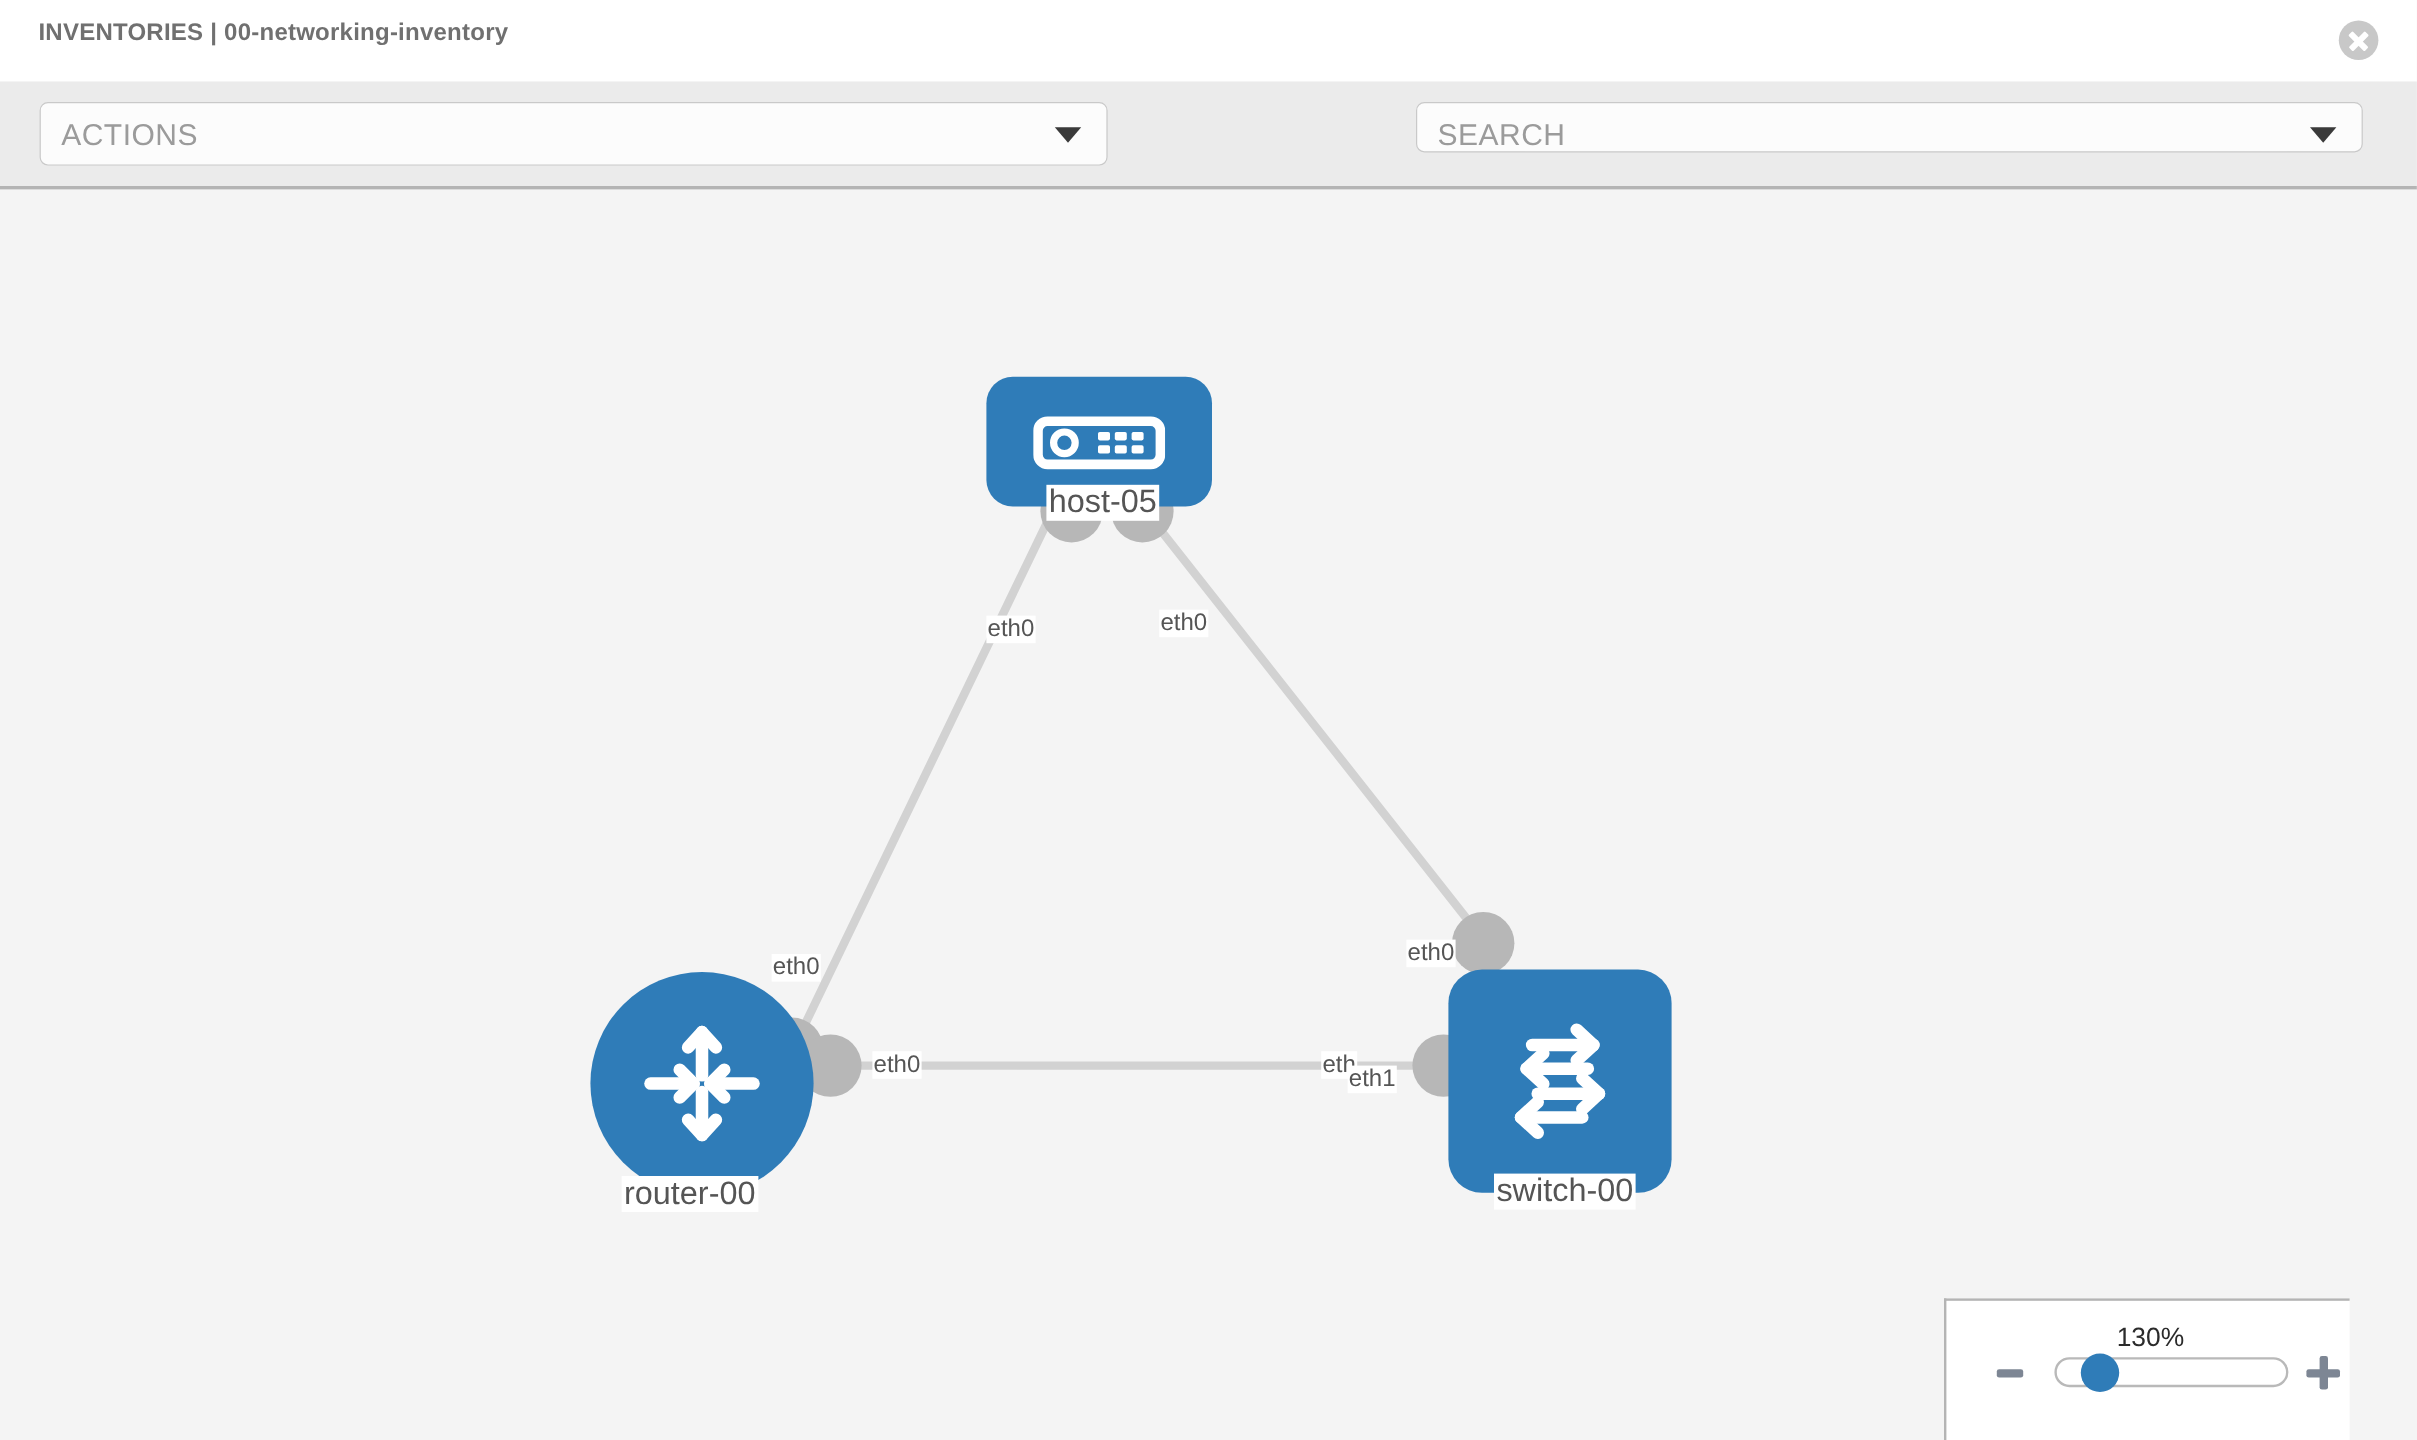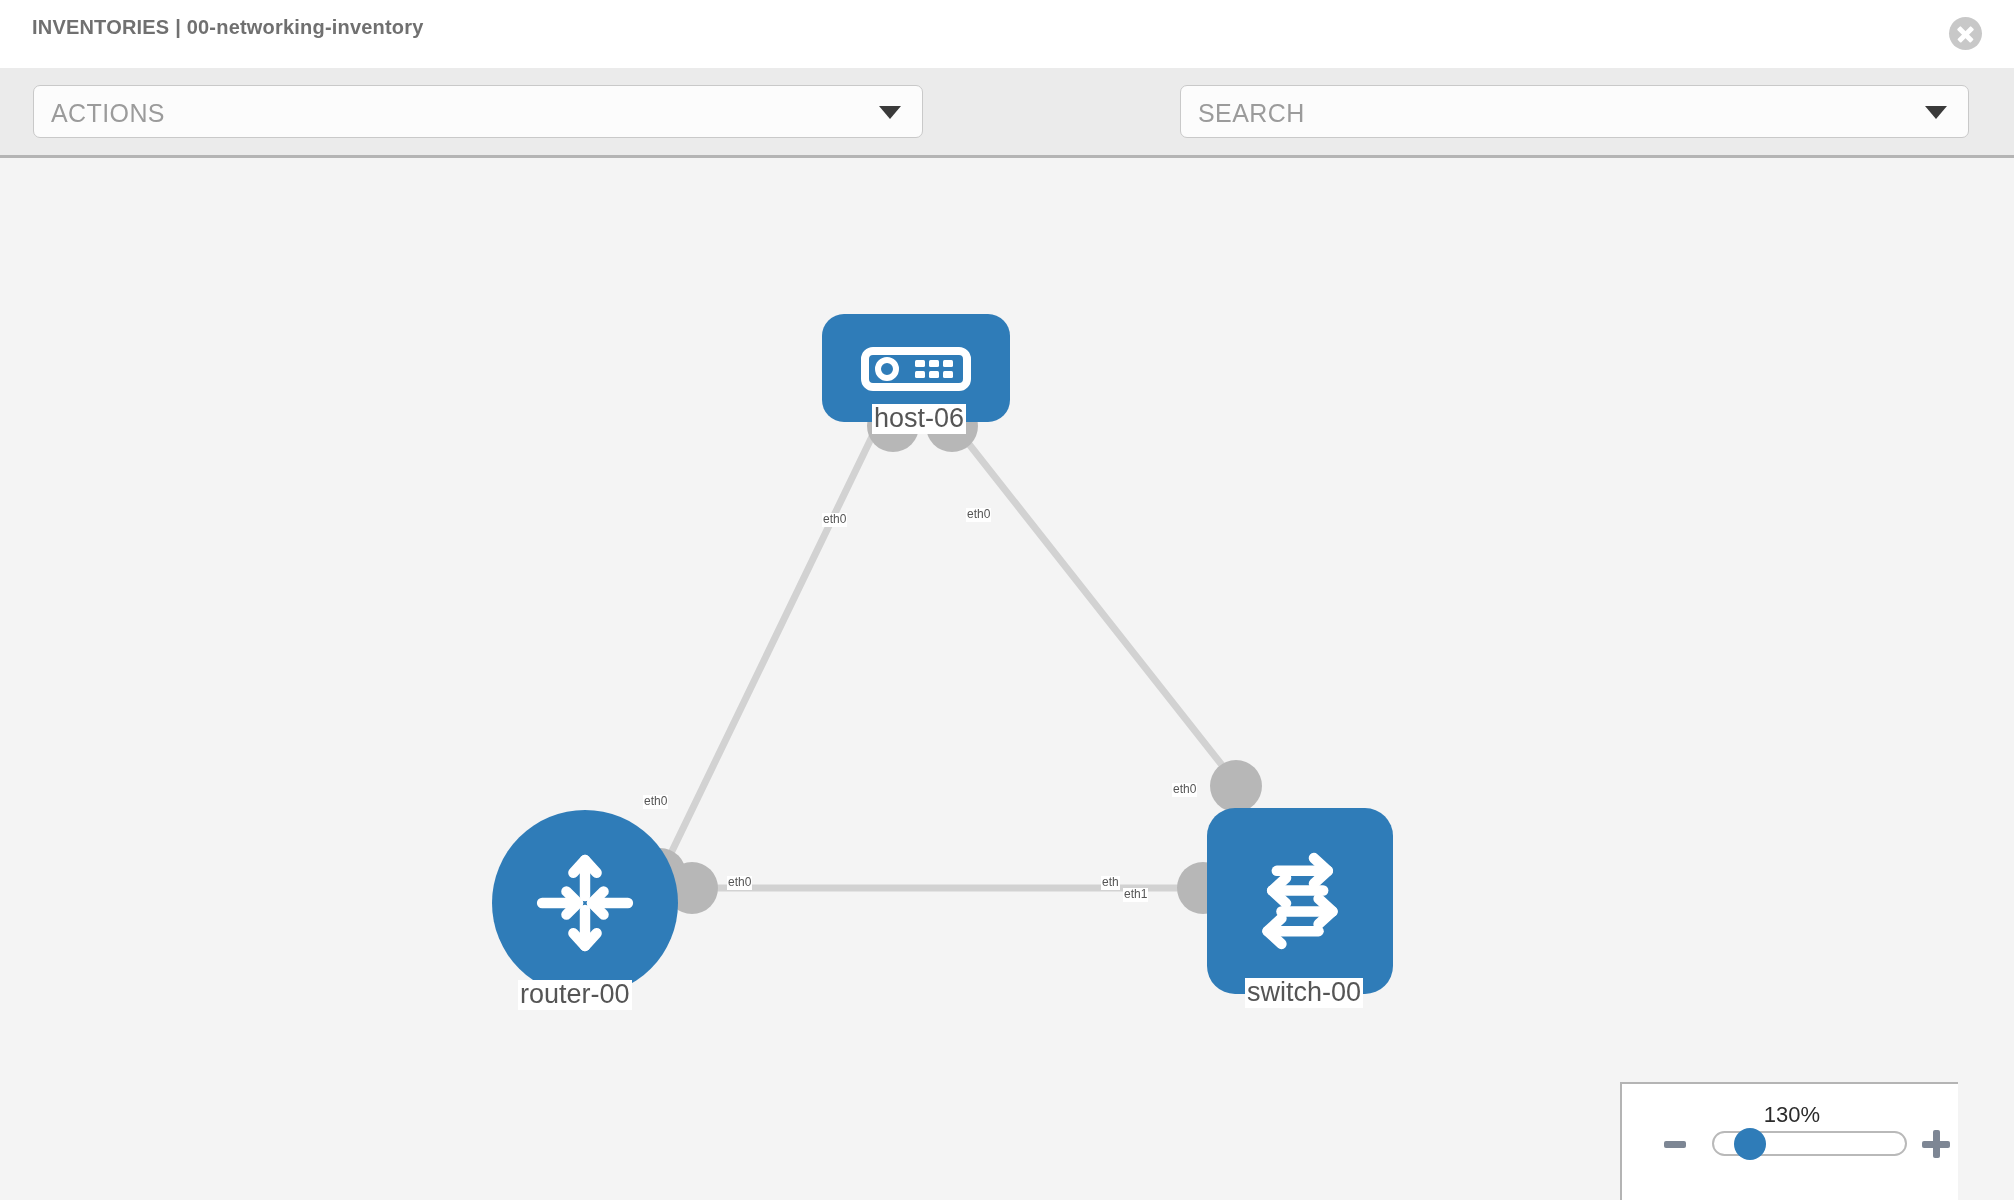--- a/index.html
+++ b/index.html
@@ -105,21 +105,21 @@
   }
   .wrench-icon { left: 1049px; }
   .key-icon    { left: 1113px; }
   .wrench-icon svg, .key-icon svg { display:block; width:40px; height:40px; }
 
   .search-box {
     position: absolute;
     left: 1180px;
     top: 17px;
     width: 789px;
-    height: 53px;
+    height: 42px;
     background: #fcfcfc;
     border: 1px solid #c9c9c9;
     border-radius: 7px;
     box-sizing: border-box;
   }
   .search-label {
     position: absolute;
     left: 17px;
     top: 13px;
     font-size: 25px;
@@ -188,21 +188,21 @@
   #node-switch { left: 1207px; top: 650px; }
   #node-switch .node-shape {
     left: 0; top: 0;
     width: 186px; height: 186px;
     border-radius: 28px;
   }
   #node-switch .node-label { left: 38px; top: 170px; }
 
   .iface-label {
     position: absolute;
-    font-size: 12px;
+    font-size: 20px;
     color: #555555;
     background: #ffffff;
     white-space: nowrap;
     padding: 0 1px;
     line-height: 1.15;
   }
 
   
   .zoom-panel {
     position: absolute;
@@ -339,21 +339,21 @@
         <g fill="#ffffff">
           <rect x="54" y="21" width="10" height="7" rx="1.5"></rect>
           <rect x="68" y="21" width="10" height="7" rx="1.5"></rect>
           <rect x="82" y="21" width="10" height="7" rx="1.5"></rect>
           <rect x="54" y="32" width="10" height="7" rx="1.5"></rect>
           <rect x="68" y="32" width="10" height="7" rx="1.5"></rect>
           <rect x="82" y="32" width="10" height="7" rx="1.5"></rect>
         </g>
       </svg>
     </div>
-    <span class="node-label">host-06</span>
+    <span class="node-label">host-05</span>
   </div>
 
   <div class="node" id="node-router">
     <div class="node-shape">
       <svg width="116" height="116" viewBox="0 0 100 100" aria-hidden="true">
         <g fill="none" stroke="#ffffff" stroke-width="9" stroke-linecap="round" stroke-linejoin="round">
 
           <path d="M50 44 L50 13"></path>
           <path d="M40 24 L50 13 L60 24"></path>
 

